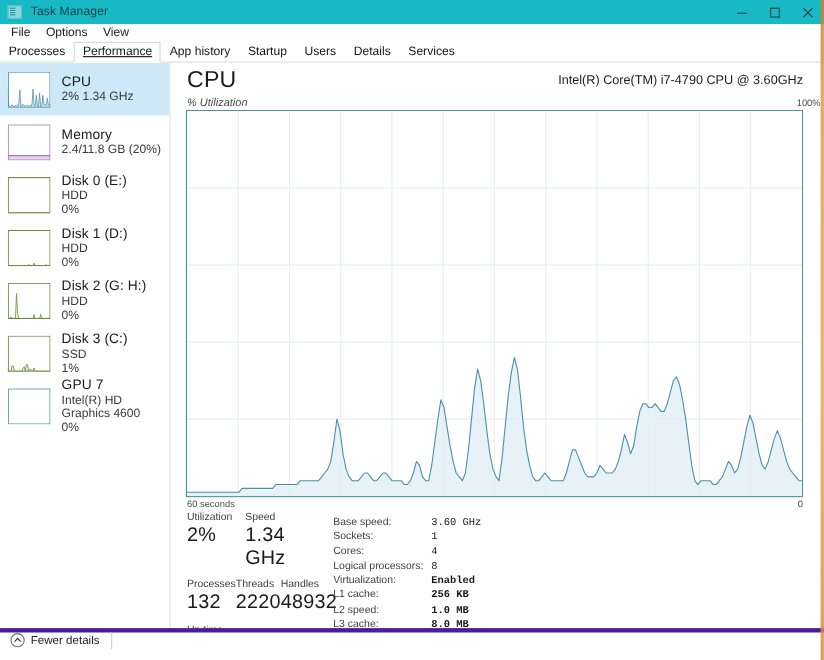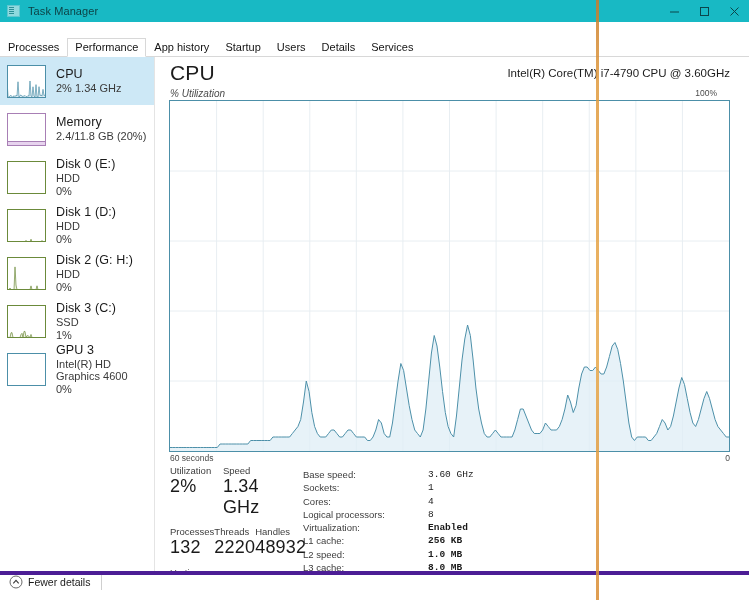--- a/index.html
+++ b/index.html
@@ -4,21 +4,21 @@
 <style>
   * { box-sizing: border-box; margin: 0; padding: 0; }
   html, body {
     width: 749px; height: 600px;
     font-family: "Liberation Sans", sans-serif;
     background: #ffffff;
     overflow: hidden;
   }
   #app {
     position: relative;
-    width: 599px; height: 600px;
+    width: 749px; height: 600px;
     background: #ffffff;
   }
 
   
   .titlebar {
     position: absolute; left: 0; top: 0;
     width: 749px; height: 22px;
     background: #18b9c4;
     display: flex; align-items: center;
   }
@@ -77,21 +77,21 @@
     padding: 2px 7px 3px 7px;
     cursor: default; white-space: nowrap;
     border: 1px solid transparent;
     height: 18px; line-height: 13px;
     position: relative;
   }
   .tab.active {
     border: 1px solid #d8d8d8;
     border-bottom: 1px solid #ffffff;
     background: #ffffff;
-    margin-bottom: -1px; height: 19px;
+    margin-bottom: -1px; height: 19px; text-decoration: underline;
   }
 
   
   .sidebar {
     position: absolute; left: 0; top: 57px;
     width: 155px; height: 514px;
     background: #ffffff;
     border-right: 1px solid #e4e4e4;
     overflow: hidden;
   }
@@ -128,21 +128,21 @@
   }
   .cpu-model {
     position: absolute; right: 19px; top: 10px;
     font-size: 11.5px; color: #1c1c1c; white-space: nowrap;
   }
   .axis-label-left {
     position: absolute; left: 14px; top: 31px;
     font-size: 10px; color: #4a4a4a; font-style: italic;
   }
   .axis-label-right {
-    position: absolute; right: 32px; top: 31px;
+    position: absolute; right: 3px; top: 31px;
     font-size: 8.5px; color: #4a4a4a;
   }
   .axis-label-bottomleft {
     position: absolute; left: 14px; top: 396px;
     font-size: 8.5px; color: #4a4a4a;
   }
   .axis-label-bottomright {
     position: absolute; right: 19px; top: 396px;
     font-size: 8.5px; color: #4a4a4a;
   }
@@ -158,21 +158,21 @@
   
   .stats { position: absolute; left: 14px; top: 408px; width: 560px; }
   .stat-left { position: absolute; left: 0; top: 0; width: 125px; }
   .stat-right { position: absolute; left: 133px; top: 3px; width: 240px; }
 
   .srow { display: flex; }
   .scol { display: flex; flex-direction: column; }
   .slabel { font-size: 9.5px; color: #3d3d3d; white-space: nowrap; }
   .svalue { font-size: 18px; color: #1a1a1a; letter-spacing: .2px; line-height: 1.15; }
 
-  .kv { display: flex; font-size: 9.5px; line-height: 13.3px; gap: 36px; }
+  .kv { display: flex; font-size: 9.5px; line-height: 13.3px; }
   .kv .k { width: 89px; color: #3d3d3d; white-space: nowrap; }
   .kv .v { color: #1a1a1a; white-space: nowrap; font-family: Liberation Mono, monospace; }
   .kv .v.bold { font-weight: bold; }
 
   
   .statusbar {
     position: absolute; left: 0; top: 571px;
     width: 749px; height: 29px;
     background: #ffffff;
     border-top: 4px solid #4c1d95;
@@ -216,20 +216,25 @@
       </div>
       <div class="tb-btn close">
         <svg width="11" height="11" viewBox="0 0 11 11">
             <line x1="1.5" y1="1.5" x2="9.5" y2="9.5" stroke="#0b464b" stroke-width="1"></line>
             <line x1="9.5" y1="1.5" x2="1.5" y2="9.5" stroke="#0b464b" stroke-width="1"></line>
           </svg>
       </div>
     </div>
   </div>
 
+  <div class="menubar">
+    <div class="menu-item">File</div>
+    <div class="menu-item">Options</div>
+    <div class="menu-item">View</div>
+  </div>
 
   <div class="tabstrip">
     <div class="tab">Processes</div>
     <div class="tab active">Performance</div>
     <div class="tab">App history</div>
     <div class="tab">Startup</div>
     <div class="tab">Users</div>
     <div class="tab">Details</div>
     <div class="tab">Services</div>
   </div>
@@ -319,21 +324,21 @@
         </div>
       </div>
       <div class="side-item">
         <div class="thumb">
           <svg viewBox="0 0 39 33" preserveAspectRatio="none">
             <rect x="0" y="0" width="39" height="33" fill="#ffffff"></rect>
             <rect x="0.5" y="0.5" width="38" height="32" fill="none" stroke="#4c8fa8" stroke-width="1"></rect>
           </svg>
         </div>
         <div class="side-text">
-          <span class="side-title">GPU 3</span>
+          <span class="side-title">GPU 7</span>
           <span class="side-sub">Intel(R) HD Graphics 4600</span>
           <span class="side-sub">0%</span>
         </div>
       </div>
     </div>
 
   <div class="main">
     <div class="cpu-title">CPU</div>
     <div class="cpu-model">Intel(R) Core(TM) i7-4790 CPU @ 3.60GHz</div>
 

